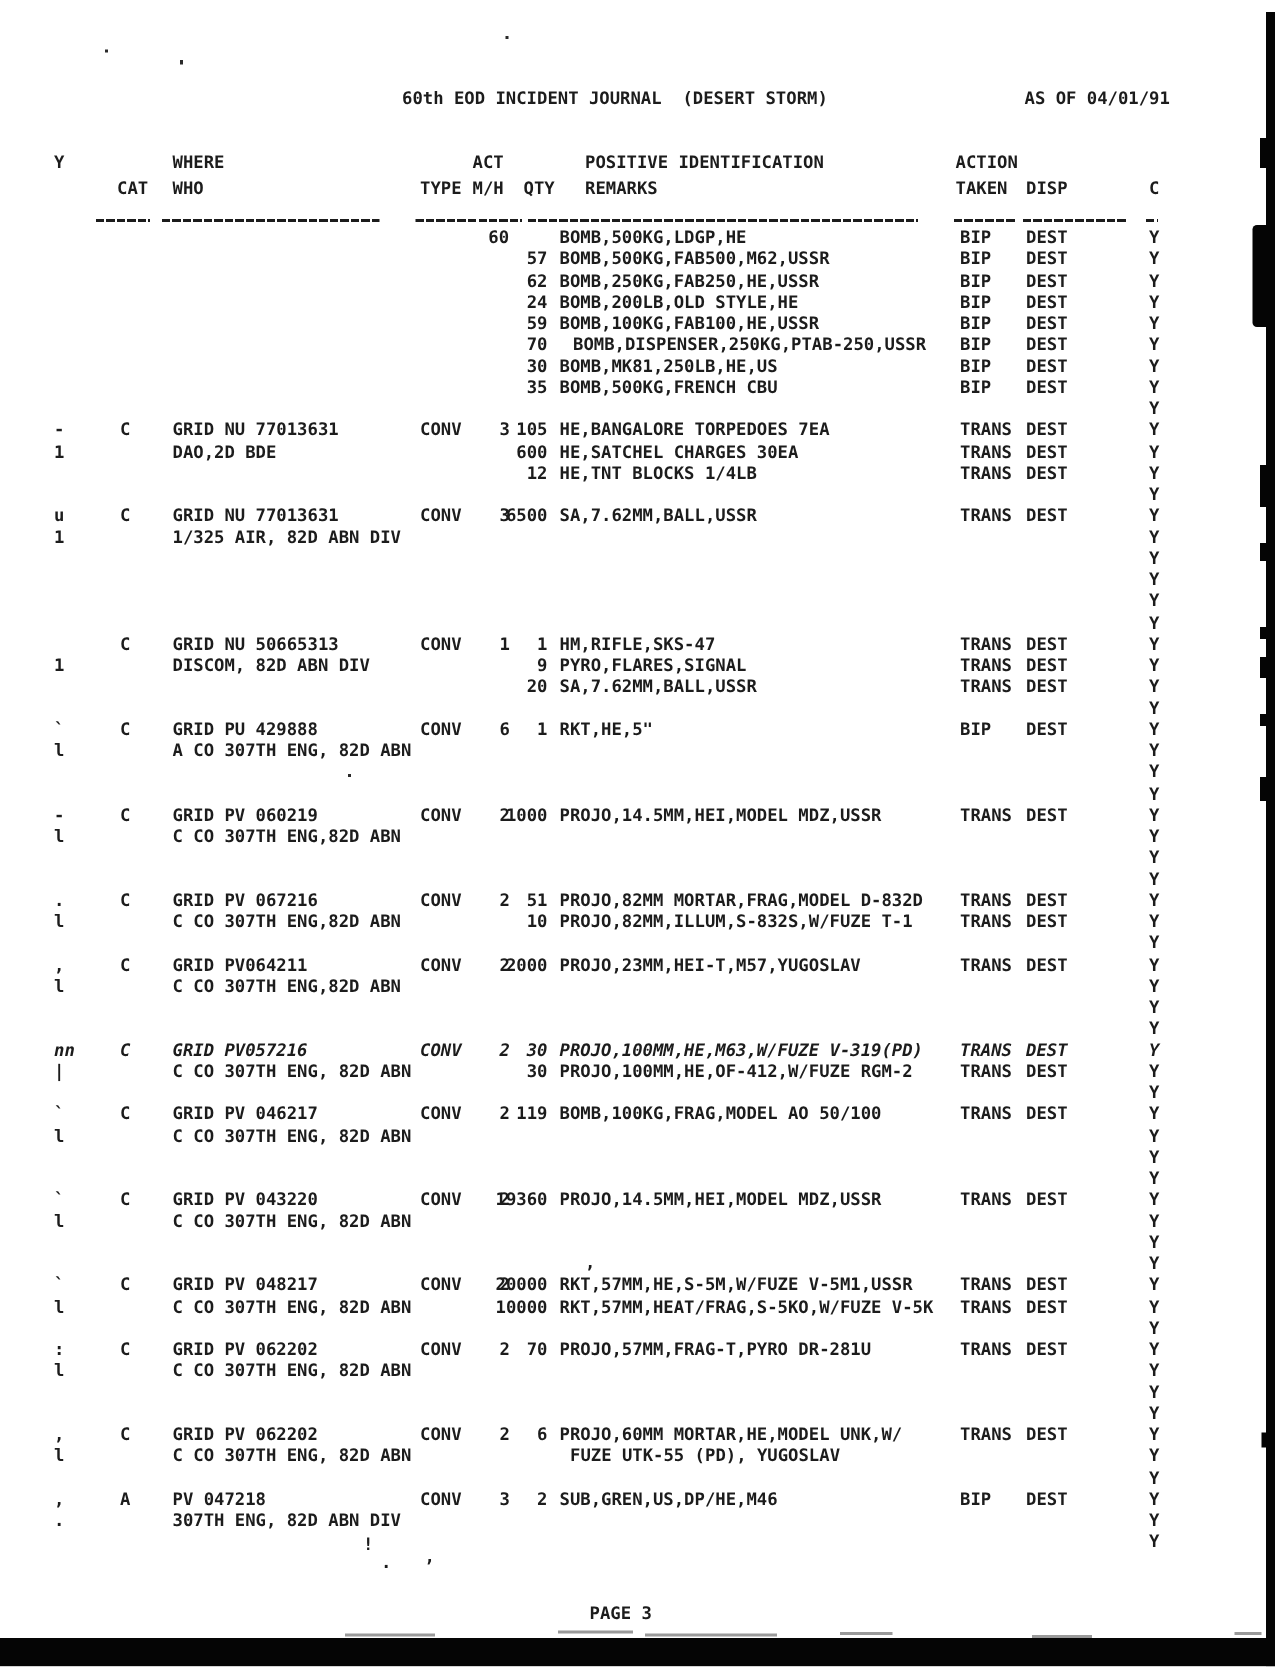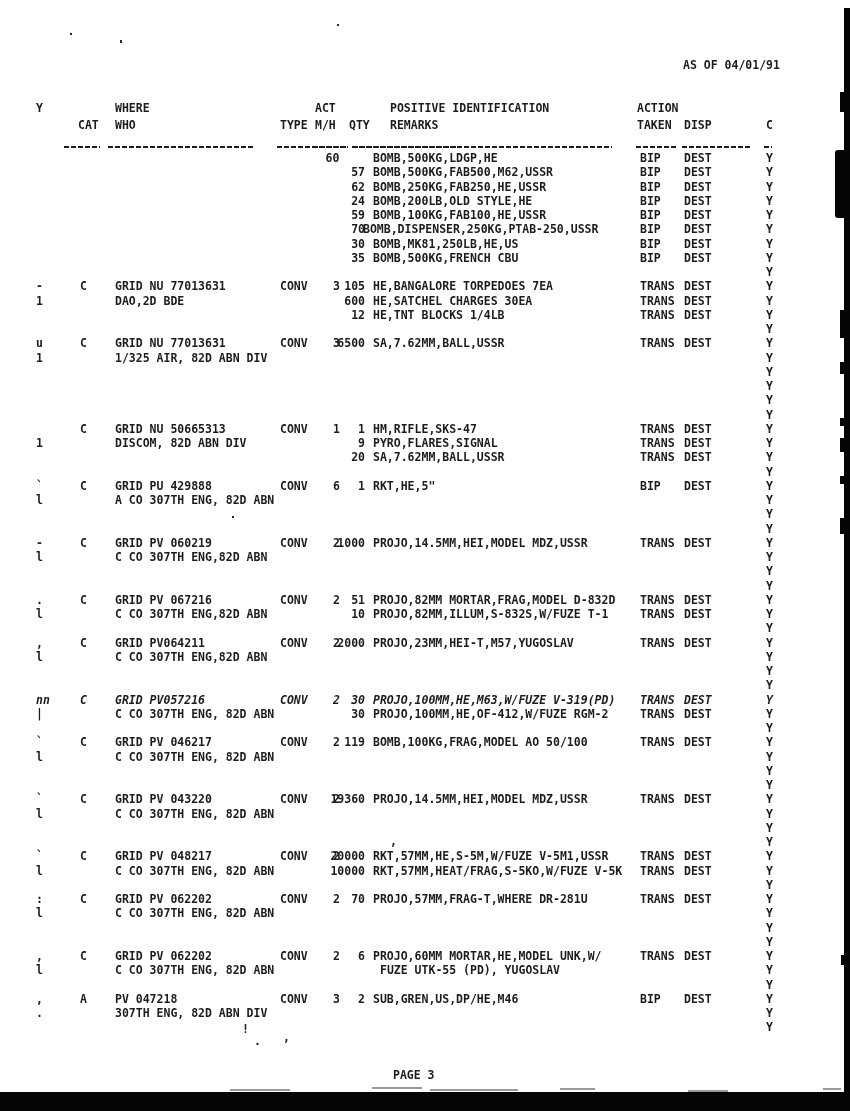--- a/index.html
+++ b/index.html
@@ -16,20 +16,21 @@
   .speck{position:absolute;background:#2a2a2a;}
   .gdash{position:absolute;background:#9a9a9a;}
   .edge{position:absolute;background:#050505;}
   .qty{text-align:right;}
 </style>
 </head>
 <body>
 
 <div class="page">
 
+  <span style="left:268px;top:58px">60th EOD INCIDENT JOURNAL  (DESERT STORM)</span>
   <span style="left:683px;top:58px">AS OF 04/01/91</span>
 
   <span style="left:36px;top:101px">Y</span>
   <span style="left:115px;top:101px">WHERE</span>
   <span style="left:315px;top:101px">ACT</span>
   <span style="left:390px;top:101px">POSITIVE IDENTIFICATION</span>
   <span style="left:637px;top:101px">ACTION</span>
 
   <span style="left:78px;top:118px">CAT</span>
   <span style="left:115px;top:118px">WHO</span>
@@ -81,21 +82,21 @@
       </div>
       <div class="row" style="top: 208px;">
         <span class="qty" style="left: 300px; top: 0px; width: 65px;">59</span>
         <span style="left: 373px; top: 0px;">BOMB,100KG,FAB100,HE,USSR</span>
         <span style="left: 640px; top: 0px;">BIP</span>
         <span style="left: 684px; top: 0px;">DEST</span>
         <span style="left: 766px; top: 0px;">Y</span>
       </div>
       <div class="row" style="top: 222.25px;">
         <span class="qty" style="left: 300px; top: 0px; width: 65px;">70</span>
-        <span style="left: 363px; top: 0px;">BOMB,DISPENSER,250KG,PTAB-250,USSR</span>
+        <span style="left: 382px; top: 0px;">BOMB,DISPENSER,250KG,PTAB-250,USSR</span>
         <span style="left: 640px; top: 0px;">BIP</span>
         <span style="left: 684px; top: 0px;">DEST</span>
         <span style="left: 766px; top: 0px;">Y</span>
       </div>
       <div class="row" style="top: 236.5px;">
         <span class="qty" style="left: 300px; top: 0px; width: 65px;">30</span>
         <span style="left: 373px; top: 0px;">BOMB,MK81,250LB,HE,US</span>
         <span style="left: 640px; top: 0px;">BIP</span>
         <span style="left: 684px; top: 0px;">DEST</span>
         <span style="left: 766px; top: 0px;">Y</span>
@@ -387,21 +388,21 @@
       <div class="row" style="top: 877.75px;">
         <span style="left: 766px; top: 0px;">Y</span>
       </div>
       <div class="row" style="top: 892px;">
         <span style="left: 36px; top: 0px;">:</span>
         <span style="left: 80px; top: 0px;">C</span>
         <span style="left: 115px; top: 0px;">GRID PV 062202</span>
         <span style="left: 280px; top: 0px;">CONV</span>
         <span style="left: 333px; top: 0px;">2</span>
         <span class="qty" style="left: 300px; top: 0px; width: 65px;">70</span>
-        <span style="left: 373px; top: 0px;">PROJO,57MM,FRAG-T,WHERE DR-281U</span>
+        <span style="left: 373px; top: 0px;">PROJO,57MM,FRAG-T,PYRO DR-281U</span>
         <span style="left: 640px; top: 0px;">TRANS</span>
         <span style="left: 684px; top: 0px;">DEST</span>
         <span style="left: 766px; top: 0px;">Y</span>
       </div>
       <div class="row" style="top: 906.25px;">
         <span style="left: 36px; top: 0px;">l</span>
         <span style="left: 115px; top: 0px;">C CO 307TH ENG, 82D ABN</span>
         <span style="left: 766px; top: 0px;">Y</span>
       </div>
       <div class="row" style="top: 920.5px;">

